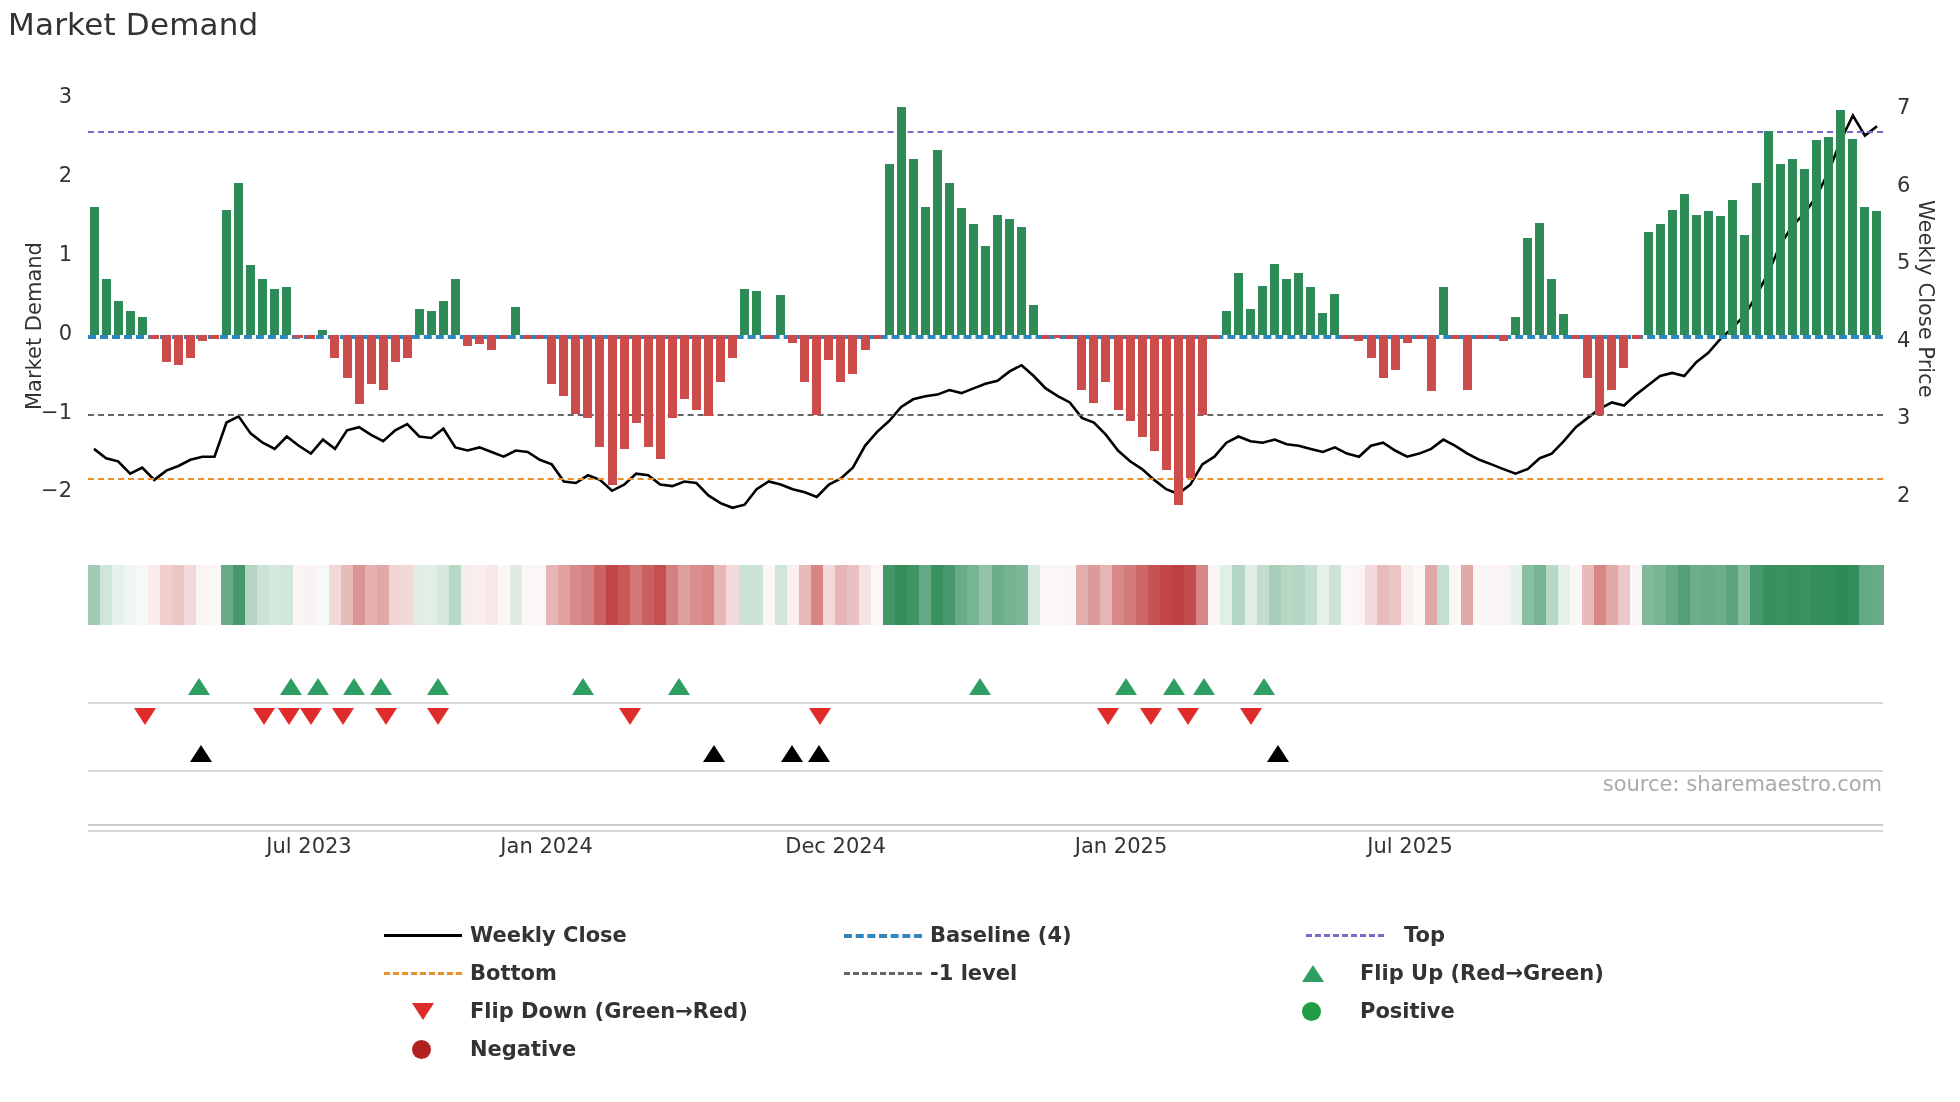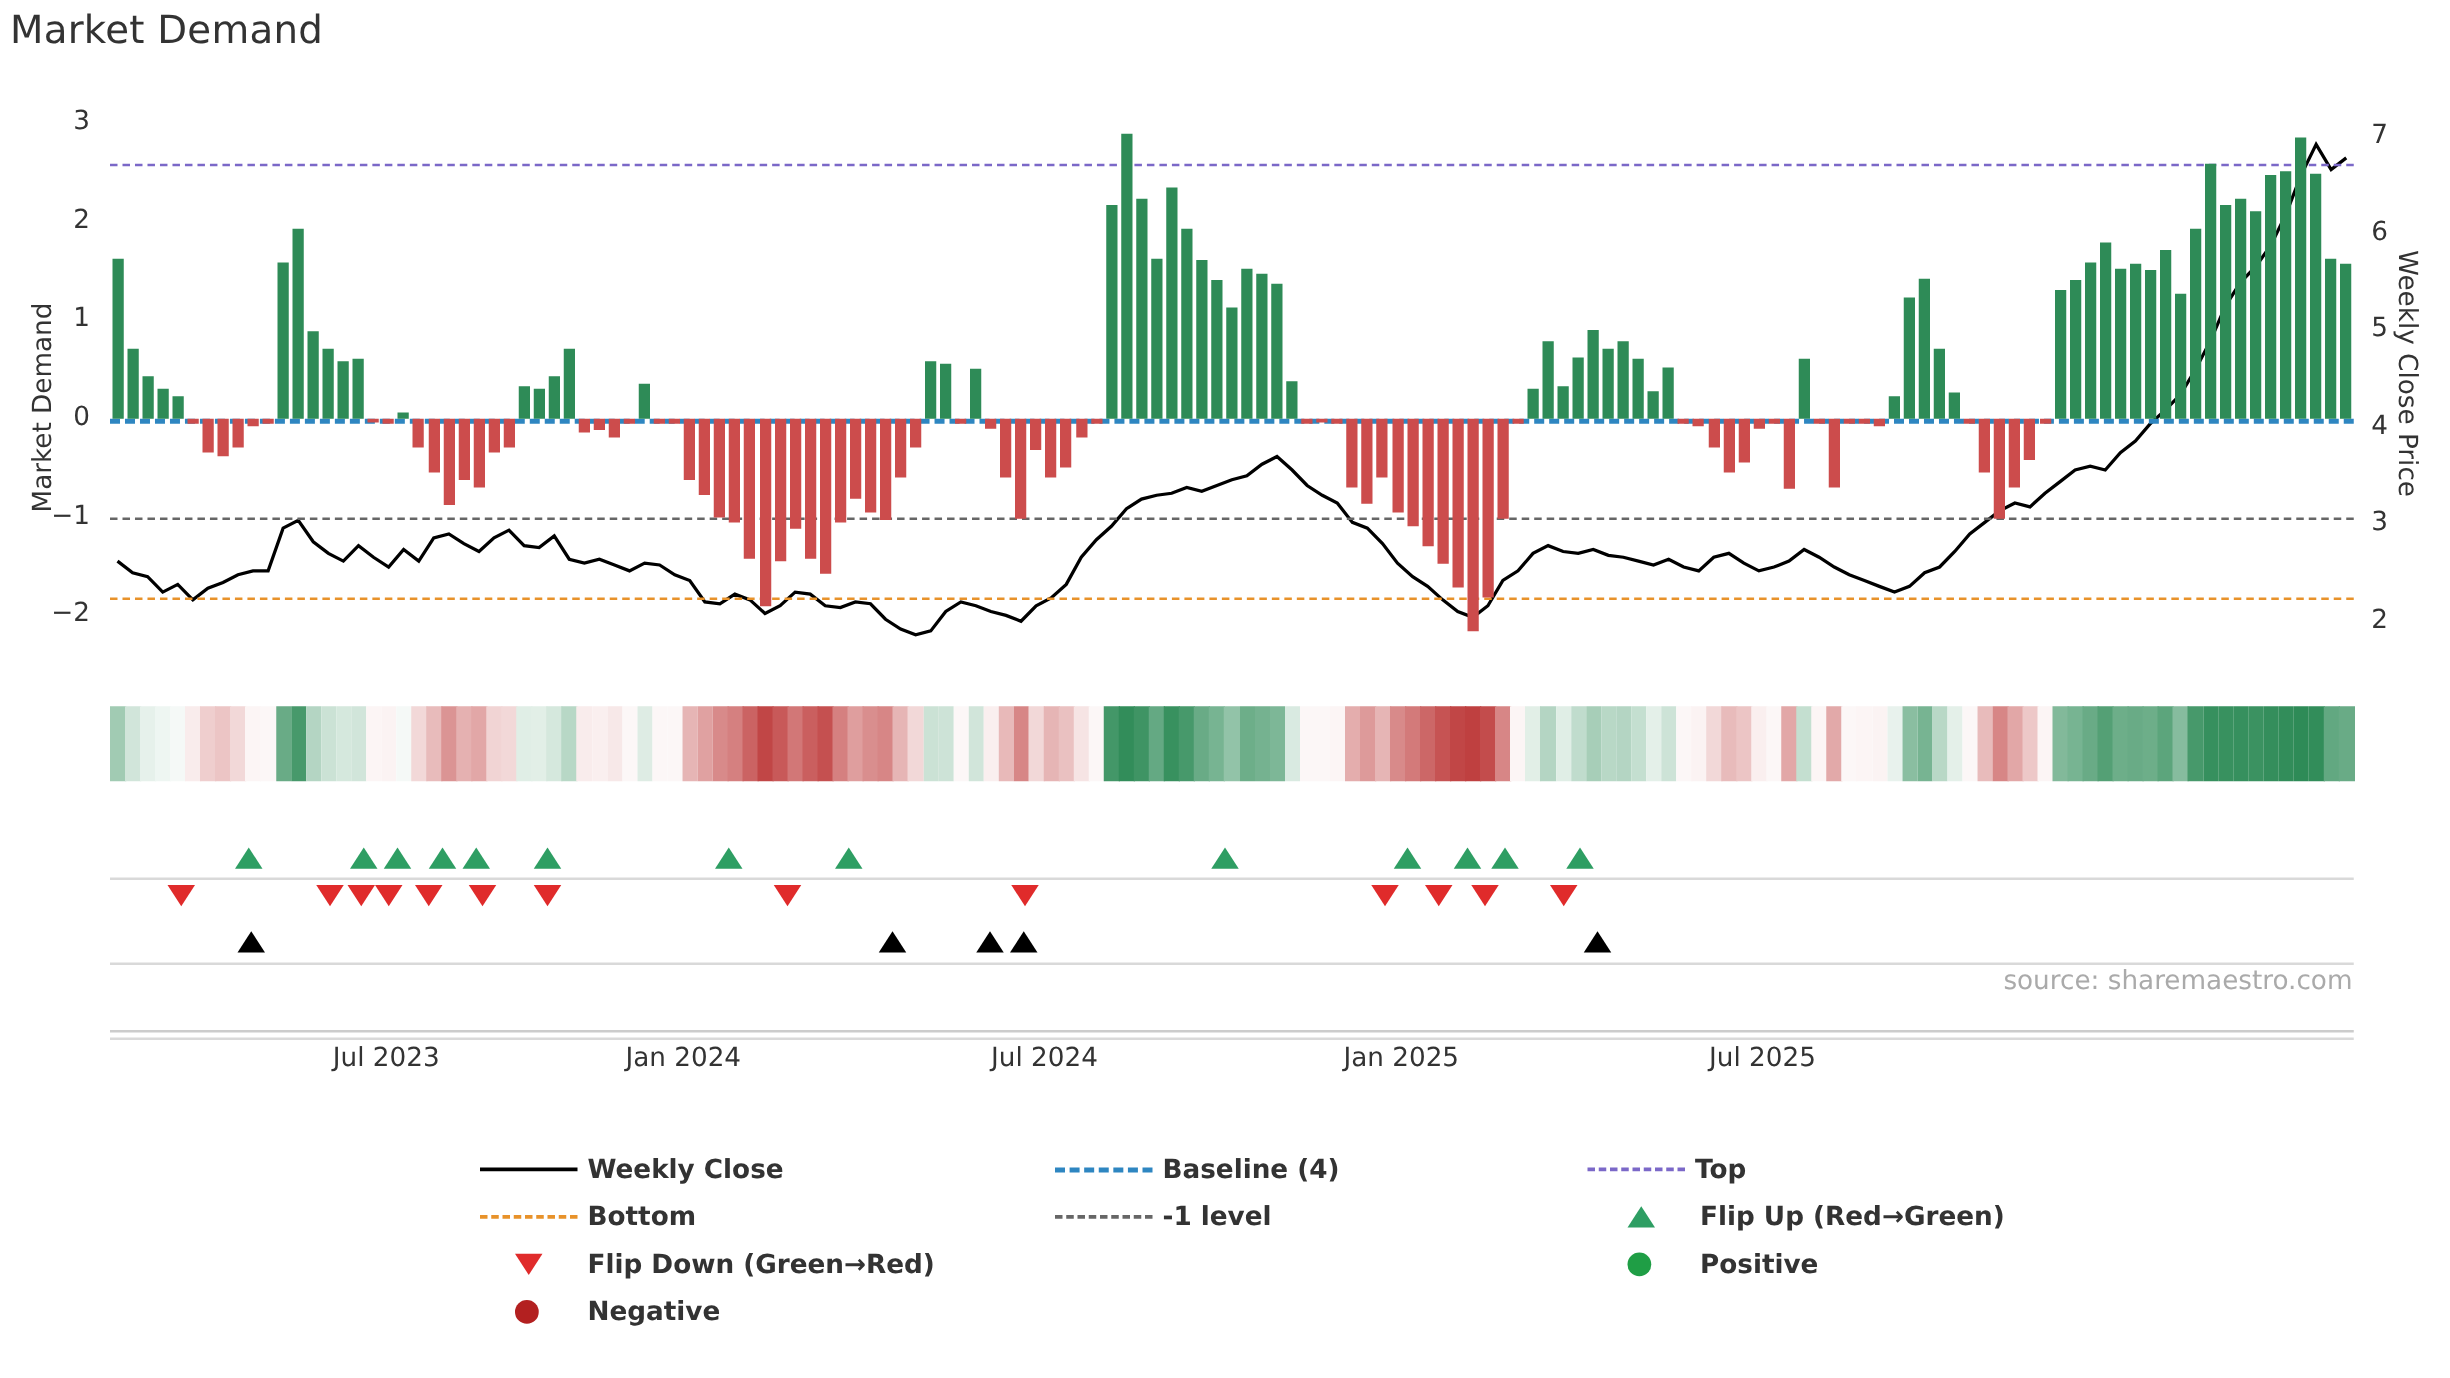--- a/index.html
+++ b/index.html
@@ -638,39 +638,39 @@
       <div class="tri-black" style="left: 719.565px; top: 105px;"></div>
       <div class="tri-black" style="left: 1179.09px; top: 105px;"></div>
     </div>
 
   <div id="source-note">source: sharemaestro.com</div>
 
   <div id="xaxis"></div>
   <div id="xticks">
       <div class="xtick-label" style="left: 309px;">Jul 2023</div>
       <div class="xtick-label" style="left: 546.622px;">Jan 2024</div>
-      <div class="xtick-label" style="left: 835.617px;">Jul 2024</div>
+      <div class="xtick-label" style="left: 835.617px;">Dec 2024</div>
       <div class="xtick-label" style="left: 1121.02px;">Jan 2025</div>
       <div class="xtick-label" style="left: 1410.02px; text-align: center;">Jul 2025</div>
     </div>
 
   <div id="legend">
       <div class="legend-item" style="left: 0px; top: 0px;">
         <div class="legend-glyph">
           <div class="lg-line" style="border-top-color: rgb(0, 0, 0);"></div>
         </div>
         <div class="legend-text">Weekly Close</div>
       </div>
       <div class="legend-item" style="left: 460px; top: 0px;">
         <div class="legend-glyph">
           <div class="lg-bigdash" style="border-top-color: rgb(46, 134, 193); border-top-width: 4px;"></div>
         </div>
         <div class="legend-text">Baseline (4)</div>
       </div>
-      <div class="legend-item" style="left: 886px; top: 0px;">
+      <div class="legend-item" style="left: 922px; top: 0px; gap: 12px;">
         <div class="legend-glyph">
           <div class="lg-dashed" style="border-top-color: rgb(123, 104, 200);"></div>
         </div>
         <div class="legend-text">Top</div>
       </div>
       <div class="legend-item" style="left: 0px; top: 38px;">
         <div class="legend-glyph">
           <div class="lg-dashed" style="border-top-color: rgb(232, 146, 42);"></div>
         </div>
         <div class="legend-text">Bottom</div>

